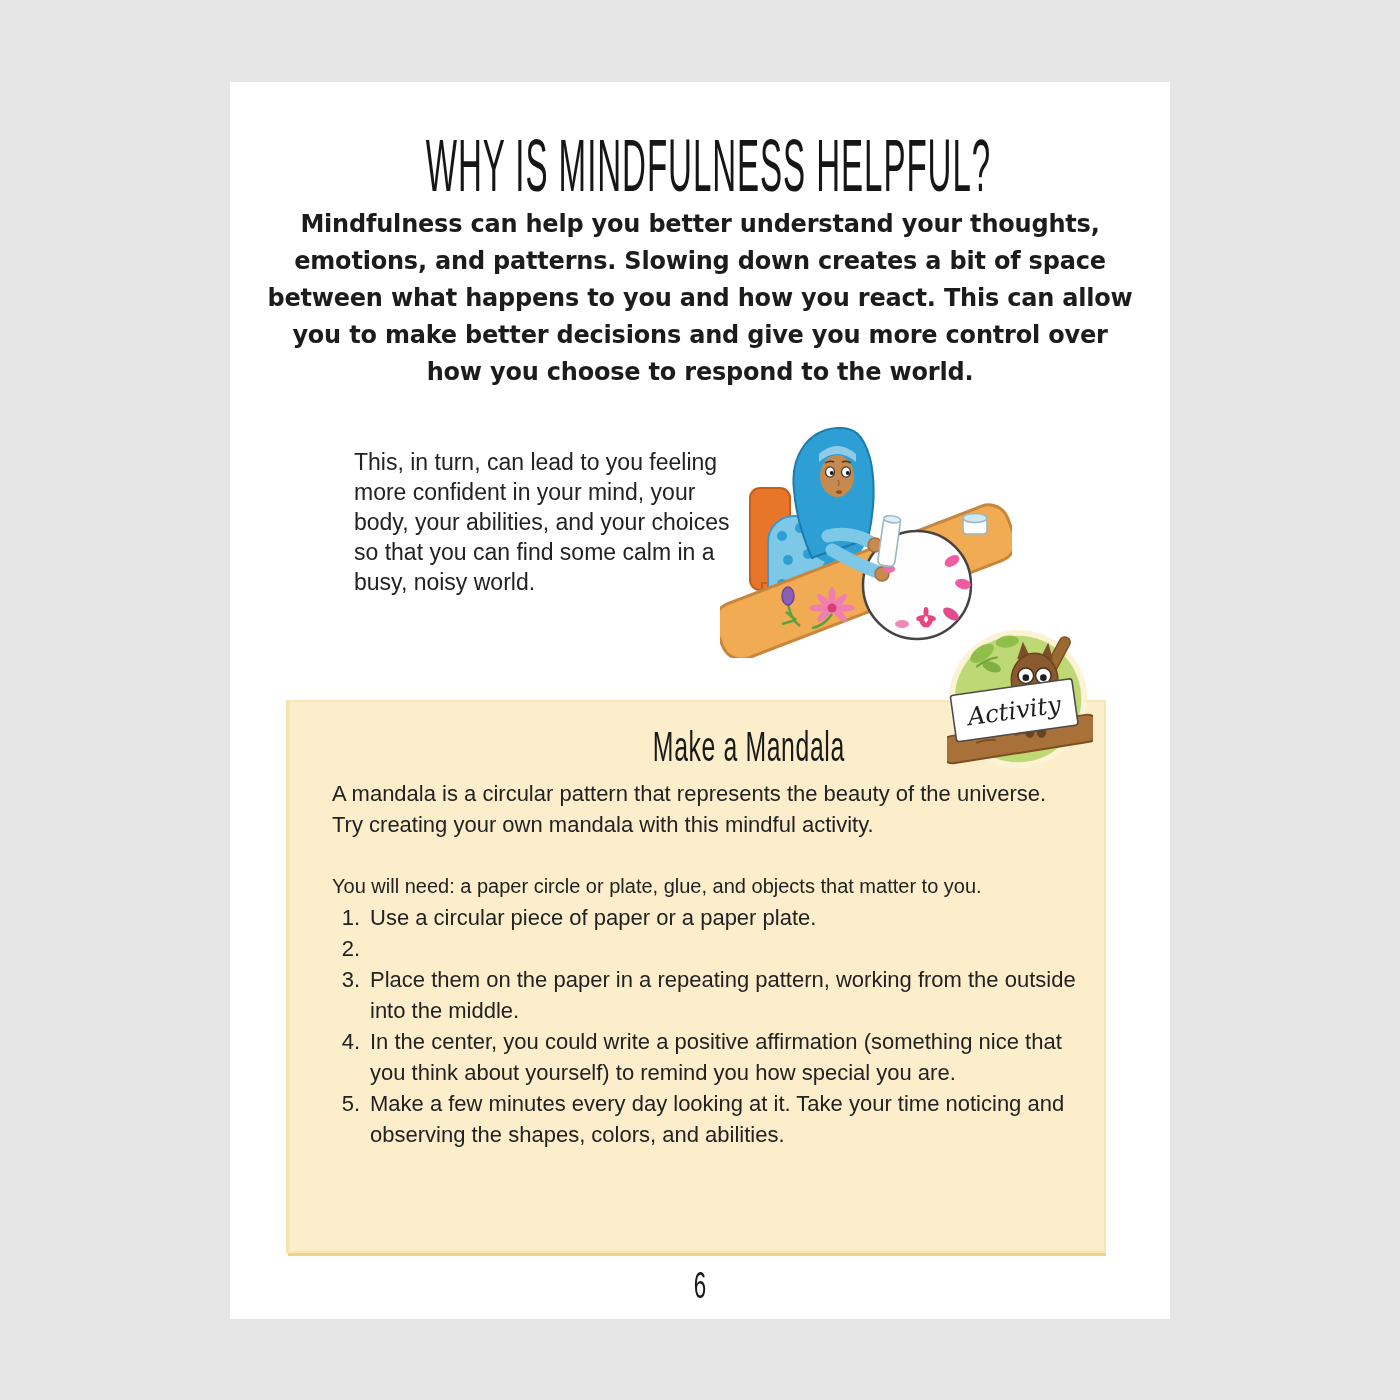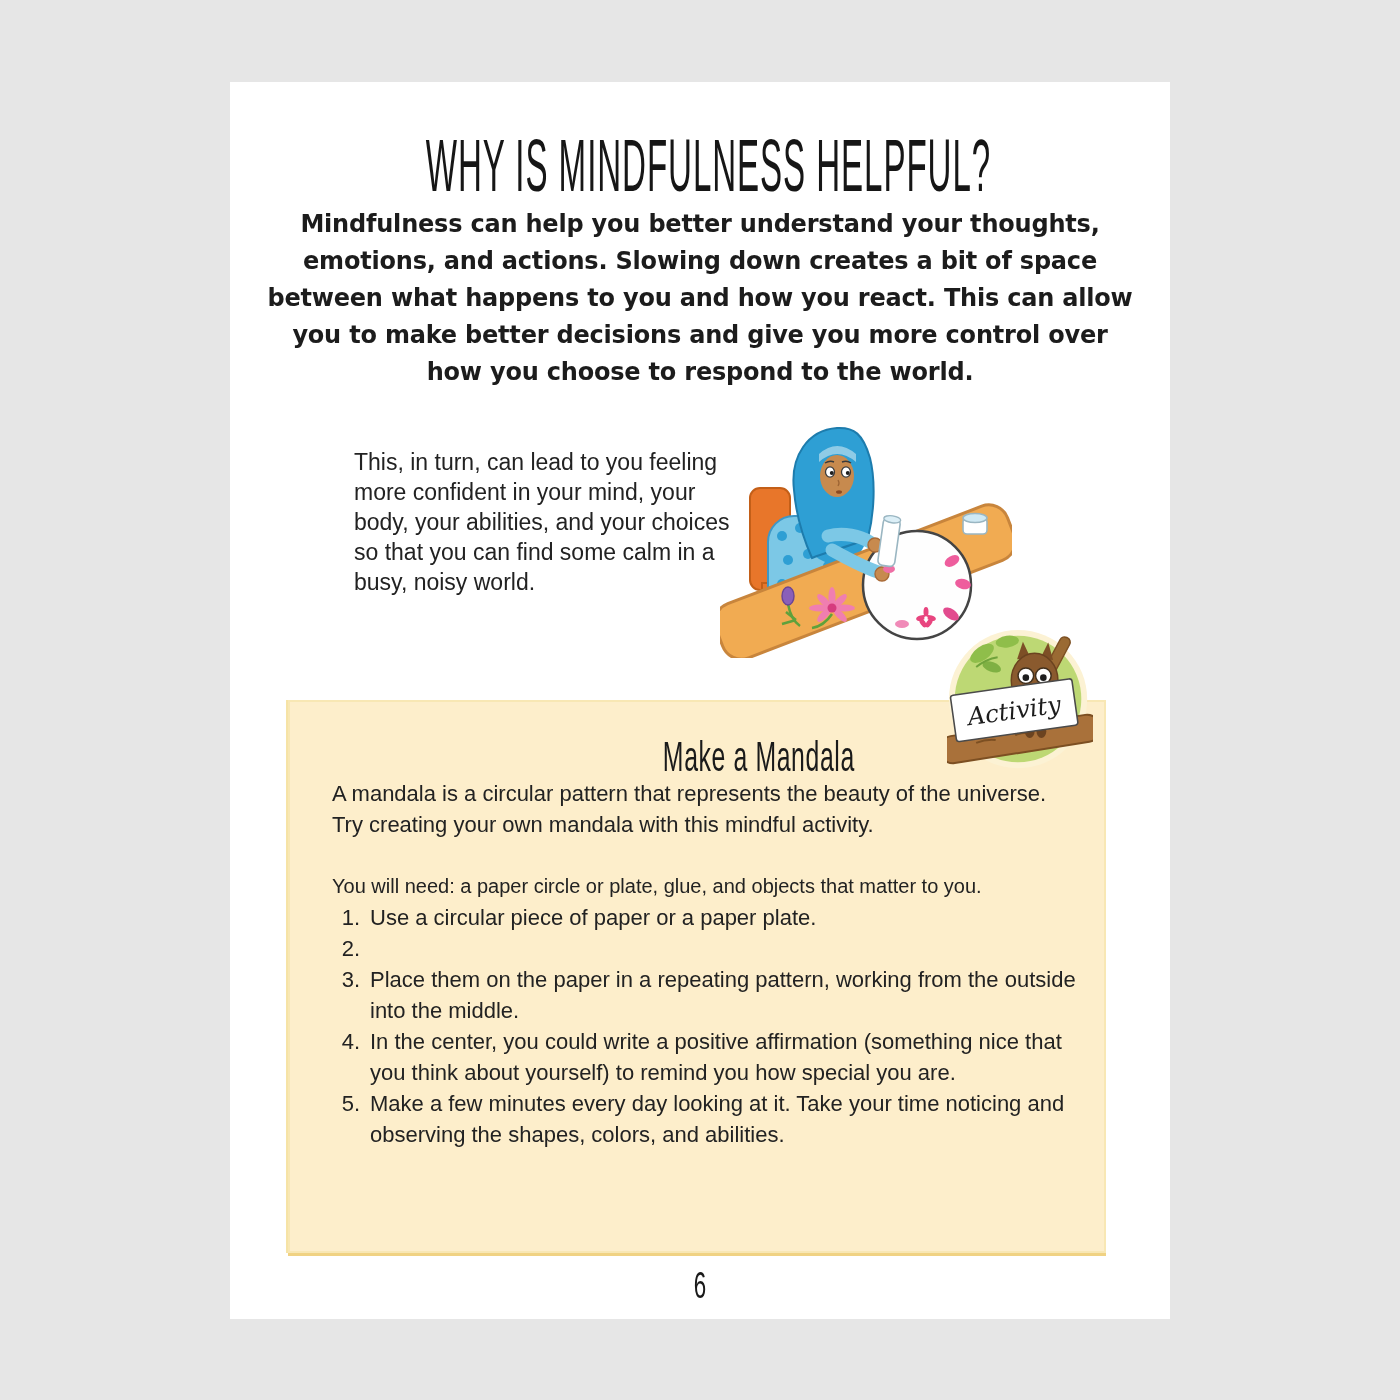--- a/index.html
+++ b/index.html
@@ -87,21 +87,21 @@
 <body>
 
 <div class="page">
 
   <h1 class="title" style="margin:0;font-weight:400;padding-left:8px;">
     <span class="cond">WHY IS MINDFULNESS HELPFUL?</span>
   </h1>
 
   <div class="intro">
     <div class="line">Mindfulness can help you better understand your thoughts,</div>
-    <div class="line">emotions, and actions. Slowing down creates a bit of space</div>
+    <div class="line">emotions, and patterns. Slowing down creates a bit of space</div>
     <div class="line">between what happens to you and how you react. This can allow</div>
     <div class="line">you to make better decisions and give you more control over</div>
     <div class="line">how you choose to respond to the world.</div>
   </div>
 
   <div class="side">
     <div class="line">This, in turn, can lead to you feeling</div>
     <div class="line">more confident in your mind, your</div>
     <div class="line">body, your abilities, and your choices</div>
     <div class="line">so that you can find some calm in a</div>
@@ -198,21 +198,21 @@
       <path d="M108,118 C124,114 140,118 150,124" fill="none" stroke="#7cc8e6" stroke-width="13" stroke-linecap="round"></path>
       <circle cx="155" cy="127" r="7" fill="#c78a4e" stroke="#a96a36" stroke-width="1.4"></circle>
       <g transform="rotate(8 168 128)">
         <rect x="160" y="100" width="17" height="48" rx="5" fill="#ffffff" stroke="#9ab6c2" stroke-width="1.6"></rect>
         <ellipse cx="168.5" cy="101" rx="8.5" ry="3.5" fill="#dceff7" stroke="#9ab6c2" stroke-width="1.4"></ellipse>
       </g>
     </g>
   </svg>
 
   <section class="box">
-    <h2 class="box-title" style="margin:18px;font-weight:400;padding-left:44px;">
+    <h2 class="box-title" style="margin:8px;font-weight:400;padding-left:44px;">
       <span class="cond2">Make a Mandala</span>
     </h2>
     <div class="desc">
       <div class="line">A mandala is a circular pattern that represents the beauty of the universe.</div>
       <div class="line">Try creating your own mandala with this mindful activity.</div>
     </div>
     <div class="materials">You will need: a paper circle or plate, glue, and objects that matter to you.</div>
     <div class="steps">
       <div class="step">
         <span class="num">1.</span>

